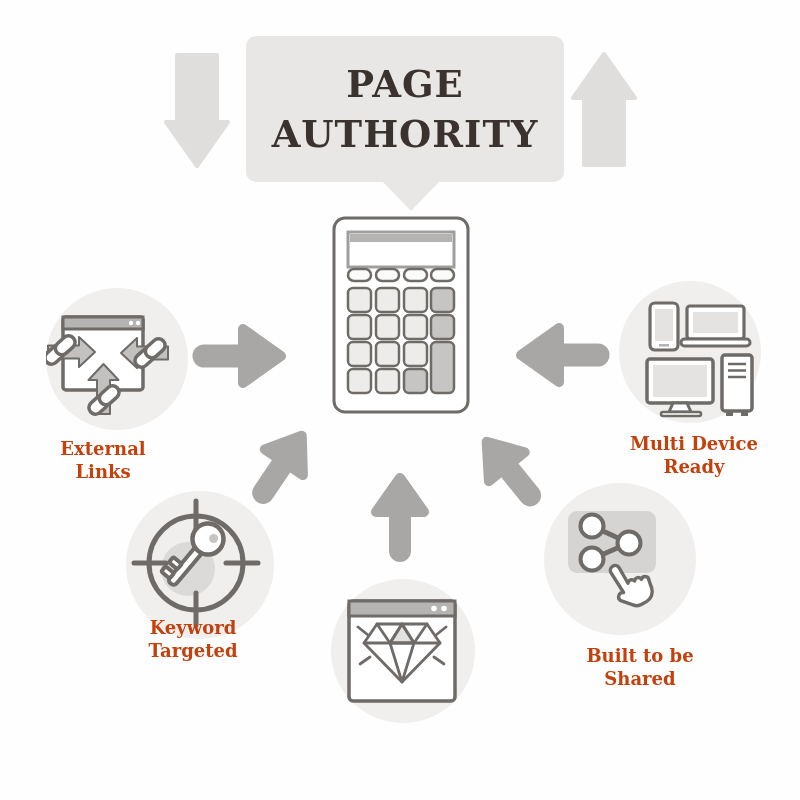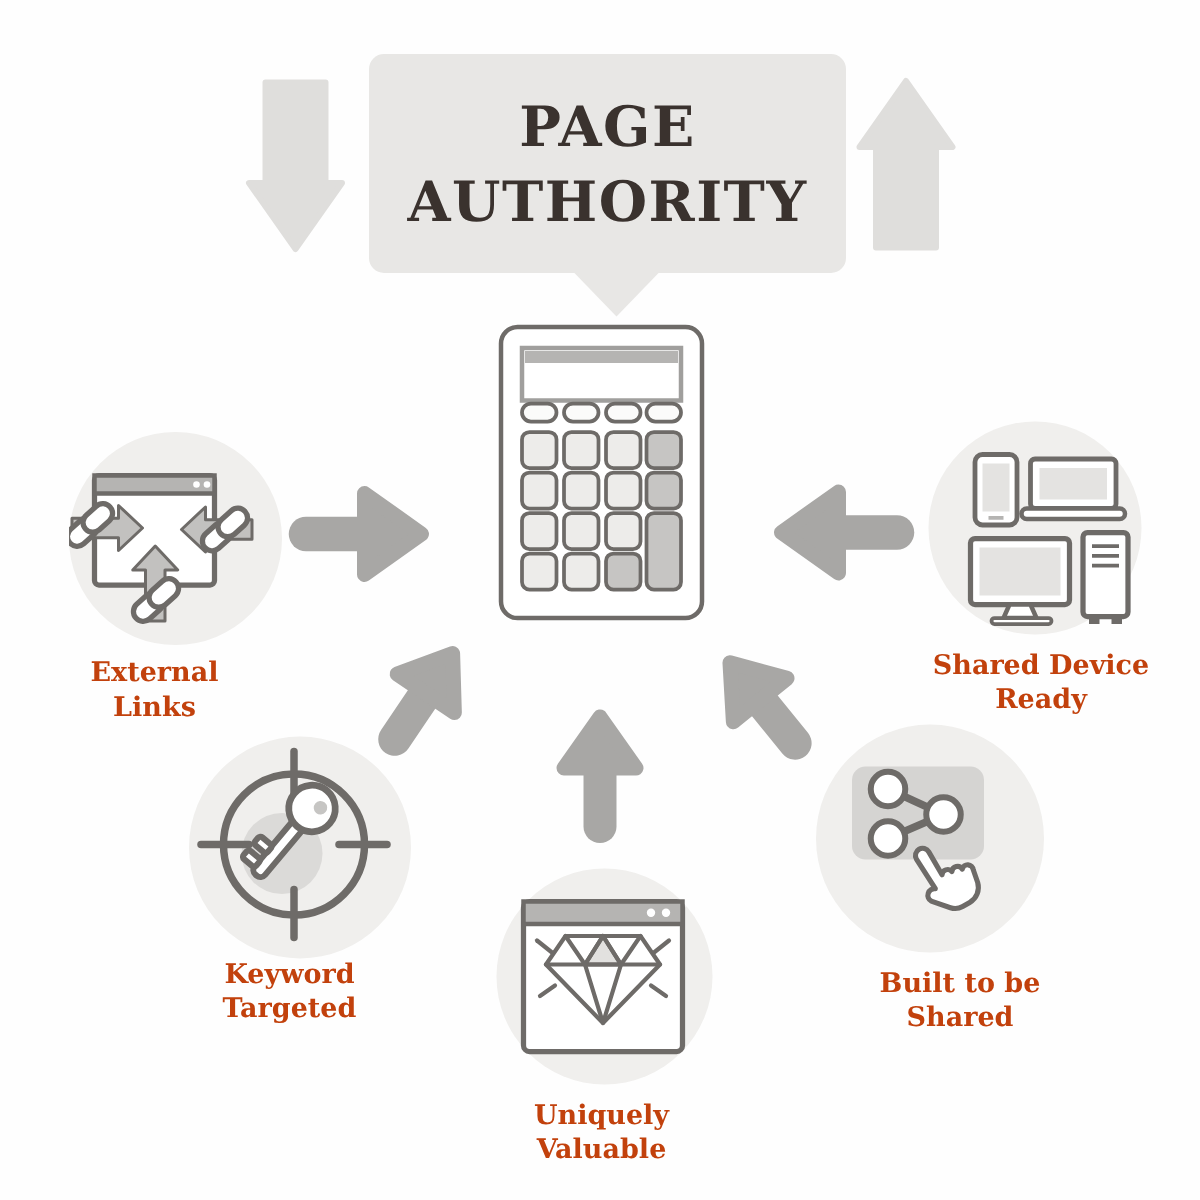--- a/index.html
+++ b/index.html
@@ -133,21 +133,21 @@
       </g>
       <g transform="translate(82,48) rotate(40)">
         <rect x="-4.5" y="10" width="9" height="48" rx="4" fill="#ffffff" stroke="#6e6b68" stroke-width="4"></rect>
         <rect x="-15" y="36" width="11" height="7" rx="2" fill="#ffffff" stroke="#6e6b68" stroke-width="4"></rect>
         <rect x="-15" y="48" width="11" height="7" rx="2" fill="#ffffff" stroke="#6e6b68" stroke-width="4"></rect>
         <circle cx="0" cy="0" r="15.5" fill="#ffffff" stroke="#6e6b68" stroke-width="4.5"></circle>
         <circle cx="4" cy="-4" r="4.5" fill="#c6c5c3"></circle>
       </g>
     </svg>
   </div>
-  <div class="label" style="left:108px;top:638px;">Keyword
+  <div class="label" style="left:108px;top:616px;">Keyword
 Targeted</div>
 
   <div class="circle" style="left:331px;top:579px;width:144px;height:144px;">
     <svg width="144" height="144" viewBox="0 0 144 144">
       <rect x="18" y="22" width="106" height="100" rx="4" fill="#ffffff" stroke="#6e6b68" stroke-width="3.5"></rect>
       <rect x="18" y="22" width="106" height="15" fill="#b5b4b2" stroke="#6e6b68" stroke-width="3"></rect>
       <circle cx="103" cy="29.5" r="2.8" fill="#ffffff"></circle>
       <circle cx="113" cy="29.5" r="2.8" fill="#ffffff"></circle>
       <g stroke="#6e6b68" stroke-width="2.8" stroke-linejoin="round" stroke-linecap="round">
         <path d="M33,64 L46,45 H96 L109,64 L71,103 Z" fill="#ffffff"></path>
@@ -155,22 +155,20 @@
         <line x1="33" y1="64" x2="109" y2="64" fill="none"></line>
         <path d="M46,45 L59,64 L71,45 L83,64 L96,45" fill="none"></path>
         <path d="M59,64 L71,103 L83,64" fill="none"></path>
         <line x1="27" y1="48" x2="37" y2="56"></line>
         <line x1="29" y1="85" x2="39" y2="78"></line>
         <line x1="115" y1="48" x2="105" y2="56"></line>
         <line x1="113" y1="85" x2="103" y2="78"></line>
       </g>
     </svg>
   </div>
-  <div class="label" style="left:316px;top:732px;">Uniquely
-Valuable</div>
 
   <div class="circle" style="left:544px;top:483px;width:152px;height:152px;">
     <svg width="152" height="152" viewBox="0 0 152 152">
       <rect x="24" y="28" width="88" height="62" rx="9" fill="#d5d4d2"></rect>
       <g stroke="#6e6b68" stroke-width="5">
         <line x1="48" y1="43" x2="85" y2="60"></line>
         <line x1="48" y1="76" x2="85" y2="60"></line>
         <circle cx="48" cy="43" r="11.5" fill="#ffffff" stroke-width="4"></circle>
         <circle cx="85" cy="60" r="11.5" fill="#ffffff" stroke-width="4"></circle>
         <circle cx="48" cy="76" r="11.5" fill="#ffffff" stroke-width="4"></circle>
@@ -206,16 +204,16 @@
       <g>
         <rect x="103" y="74" width="30" height="56" rx="3" fill="#ffffff" stroke="#6e6b68" stroke-width="3.5"></rect>
         <line x1="109" y1="83" x2="127" y2="83" stroke="#6e6b68" stroke-width="2.5"></line>
         <line x1="109" y1="89.5" x2="127" y2="89.5" stroke="#6e6b68" stroke-width="2.5"></line>
         <line x1="109" y1="96" x2="127" y2="96" stroke="#6e6b68" stroke-width="2.5"></line>
         <rect x="107" y="130" width="7" height="5" fill="#6e6b68"></rect>
         <rect x="122" y="130" width="7" height="5" fill="#6e6b68"></rect>
       </g>
     </svg>
   </div>
-  <div class="label" style="left:609px;top:432px;">Shared Device
+  <div class="label" style="left:609px;top:432px;">Multi Device
 Ready</div>
 
 </div>
 
 </body></html>

